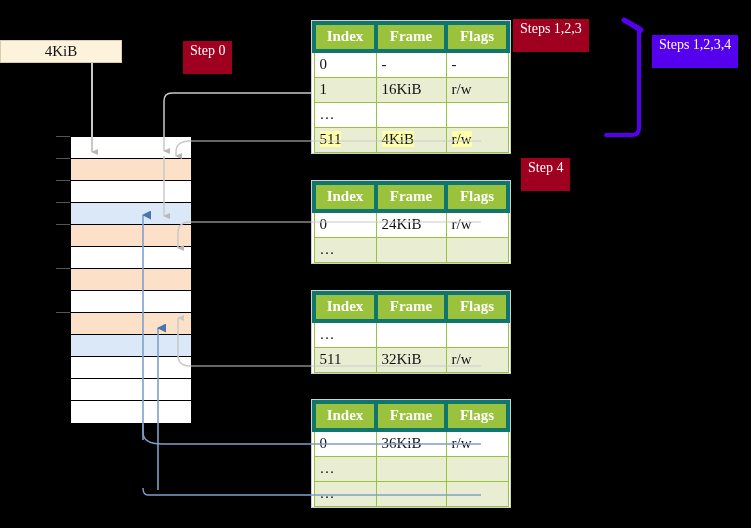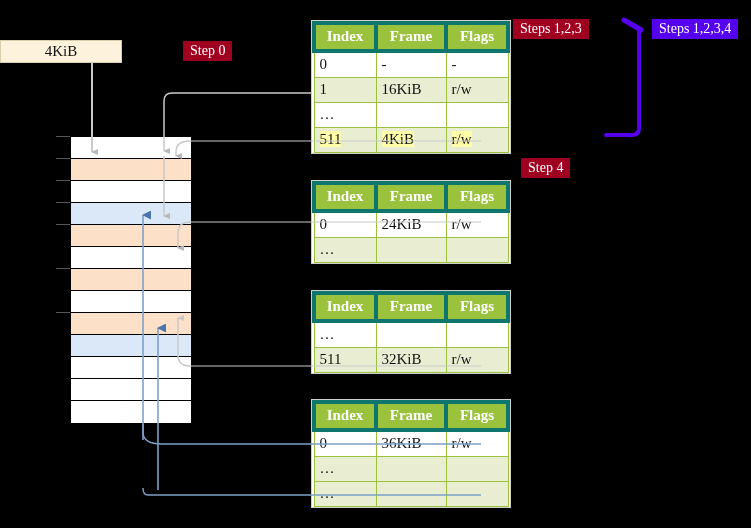--- a/index.html
+++ b/index.html
@@ -27,24 +27,24 @@
       border:4px solid #0f766e;
       font-size:15px;
   }
   .ptable tr.alt td{background:#e9eed2;}
   .col-i{width:48px;}
   .col-f{width:56px;}
   .col-g{width:48px;}
 
   
   .badge{position:absolute;color:#ffffff;font-size:14px;
-         padding:2px 7px 3px 7px;line-height:15px;
+         padding:2px 7px 16px 7px;line-height:15px;
          font-family:"Liberation Serif","DejaVu Serif",serif;}
   .badge-red{background:#a00020;}
-  .badge-blue{background:#5500ee;}
+  .badge-blue{background:#5500ee;margin-top:16px;}
 
   .kbox{position:absolute;background:#fdf3dc;border:1px solid #d9cdab;
         color:#111;font-size:15px;text-align:center;line-height:21px;}
 
   
   .memcol{position:absolute;left:70px;top:136px;width:120px;height:279px;
           border:1px solid #000;box-sizing:border-box;background:#fff;}
   .memrow{position:absolute;left:0;width:120px;height:22px;
           border-bottom:1px solid #000;box-sizing:border-box;}
   .m-white{background:#ffffff;}

